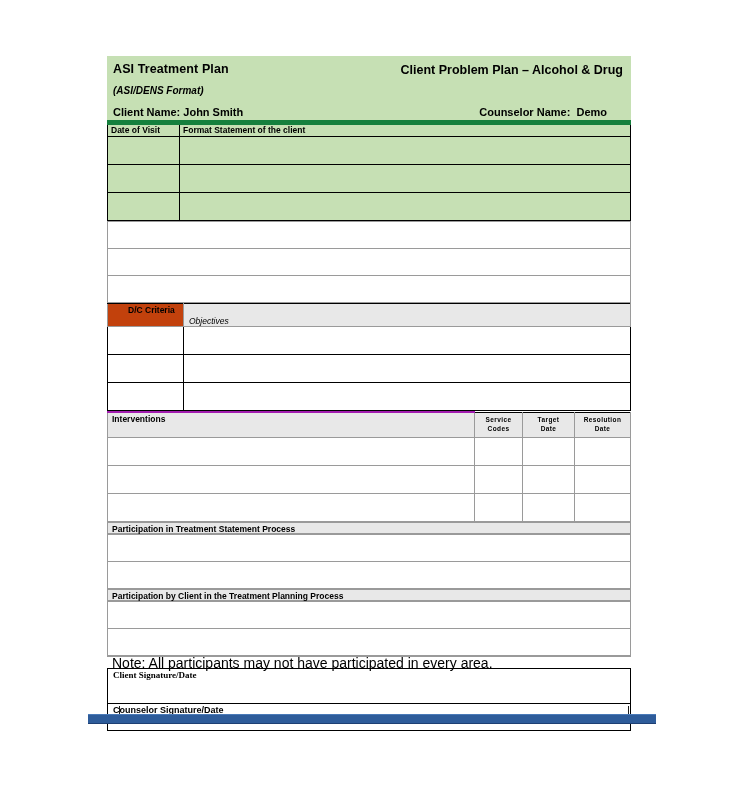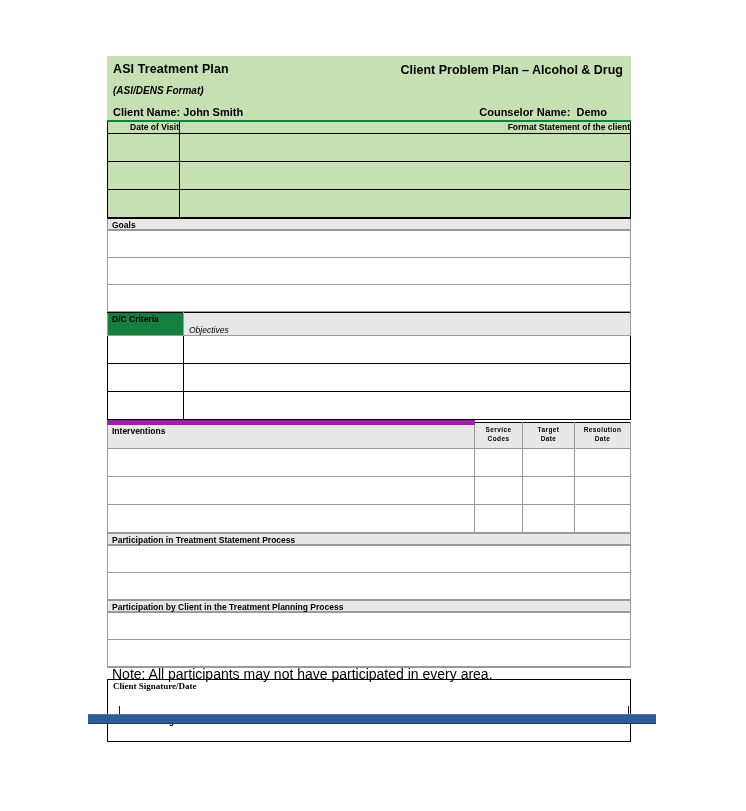--- a/index.html
+++ b/index.html
@@ -89,23 +89,22 @@
   .green-tbl td {
     background: #c6e0b4;
     border: 1px solid #000000;
   }
   .green-tbl .head-cell {
     font-size: 8.5px;
     font-weight: bold;
     height: 11px;
     line-height: 11px;
     padding-left: 3px;
-    border-top: 2px solid #15803d;
+    border-top: 5px solid #15803d;
     border-bottom: 1px solid #000;
-    text-align: right;
   }
   .green-tbl .body-cell {
     height: 27px;
     border-left: 1px solid #000;
     border-right: 1px solid #000;
     border-top: none;
     border-bottom: 1px solid #000;
   }
   .green-tbl .body-cell.last { border-bottom: 1px solid #000; }
 
@@ -130,28 +129,28 @@
     height: 26px;
   }
 
   
   .dc-tbl td {
     background: #ffffff;
     border: 1px solid #000000;
     height: 27px;
   }
   .dc-tbl .dc-head {
-    background: #15803d;
+    background: #c2410c;
     border: 1px solid #9a9a9a;
     border-top: 1px solid #000;
     font-size: 8.5px;
     font-weight: bold;
     height: 12px;
     line-height: 12px;
-    padding-left: 4px;
+    padding-left: 20px;
   }
   .dc-tbl .obj-head {
     background: #e8e8e8;
     border: 1px solid #9a9a9a;
     border-top: 1px solid #000;
     border-left: 1px solid #000;
     font-size: 8.5px;
     font-style: italic;
     height: 12px;
     vertical-align: bottom;
@@ -170,21 +169,21 @@
   }
   .int-tbl .int-head {
     background: #e8e8e8;
     font-size: 8.5px;
     font-weight: bold;
     height: 22px;
     line-height: 11px;
     padding-left: 4px;
     vertical-align: top;
     padding-top: 1px;
-    border-top: 5px solid #a21caf;
+    border-top: 2px solid #a21caf;
     border-bottom: 1px solid #9a9a9a;
   }
   .int-tbl .int-head-sm {
     background: #e8e8e8;
     font-size: 6.5px;
     font-weight: bold;
     text-align: center;
     height: 22px;
     line-height: 9px;
     vertical-align: top;
@@ -284,21 +283,20 @@
             <td class="body-cell"></td>
           </tr>
           <tr>
             <td class="body-cell last"></td>
             <td class="body-cell last"></td>
           </tr>
         </tbody>
       </table>
     </div>
 
-    <div class="sec-bar">Goals</div>
     <table class="tbl open-tbl">
       <tbody>
         <tr>
           <td></td>
         </tr>
         <tr>
           <td></td>
         </tr>
         <tr>
           <td></td>

